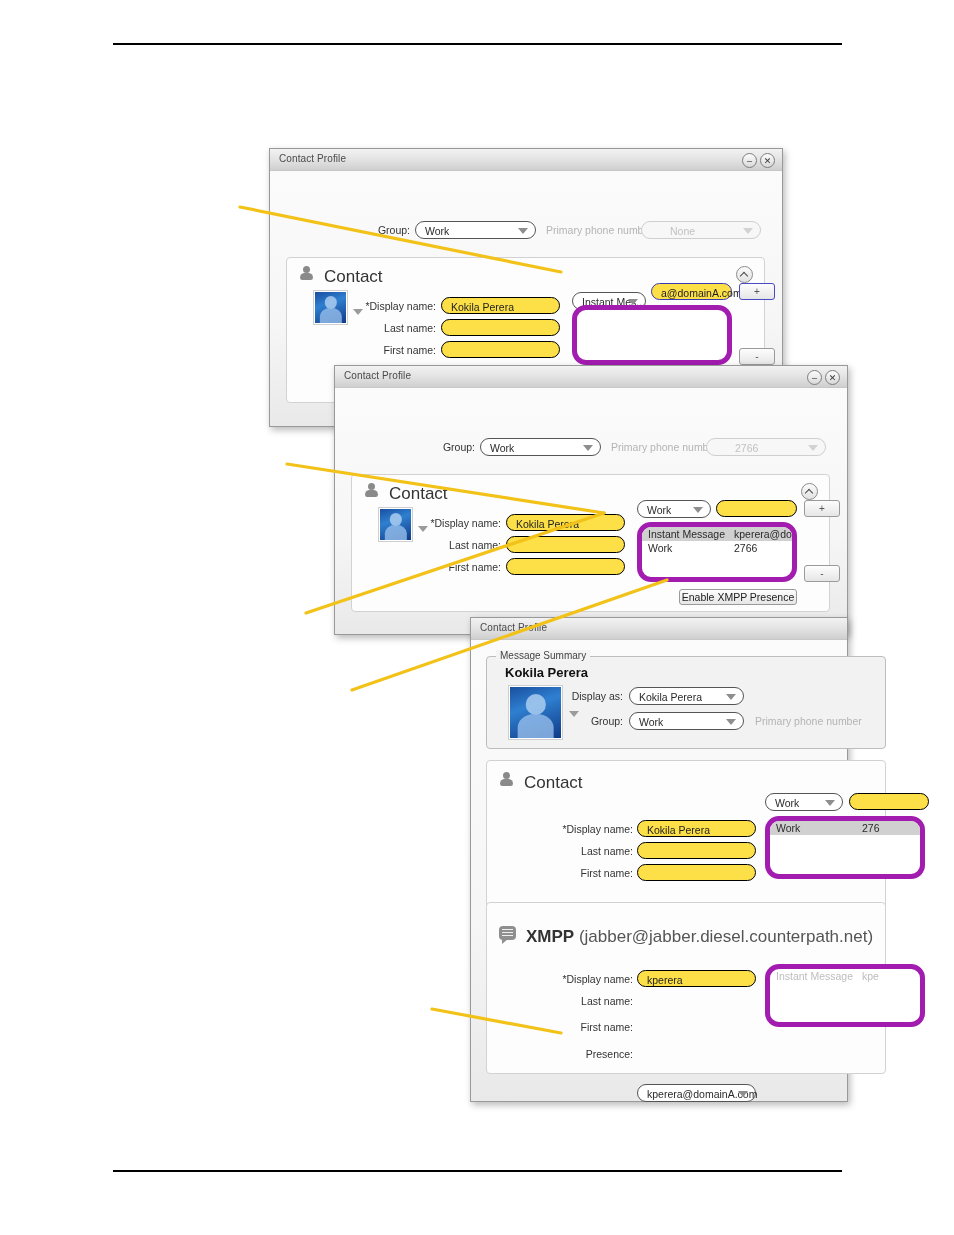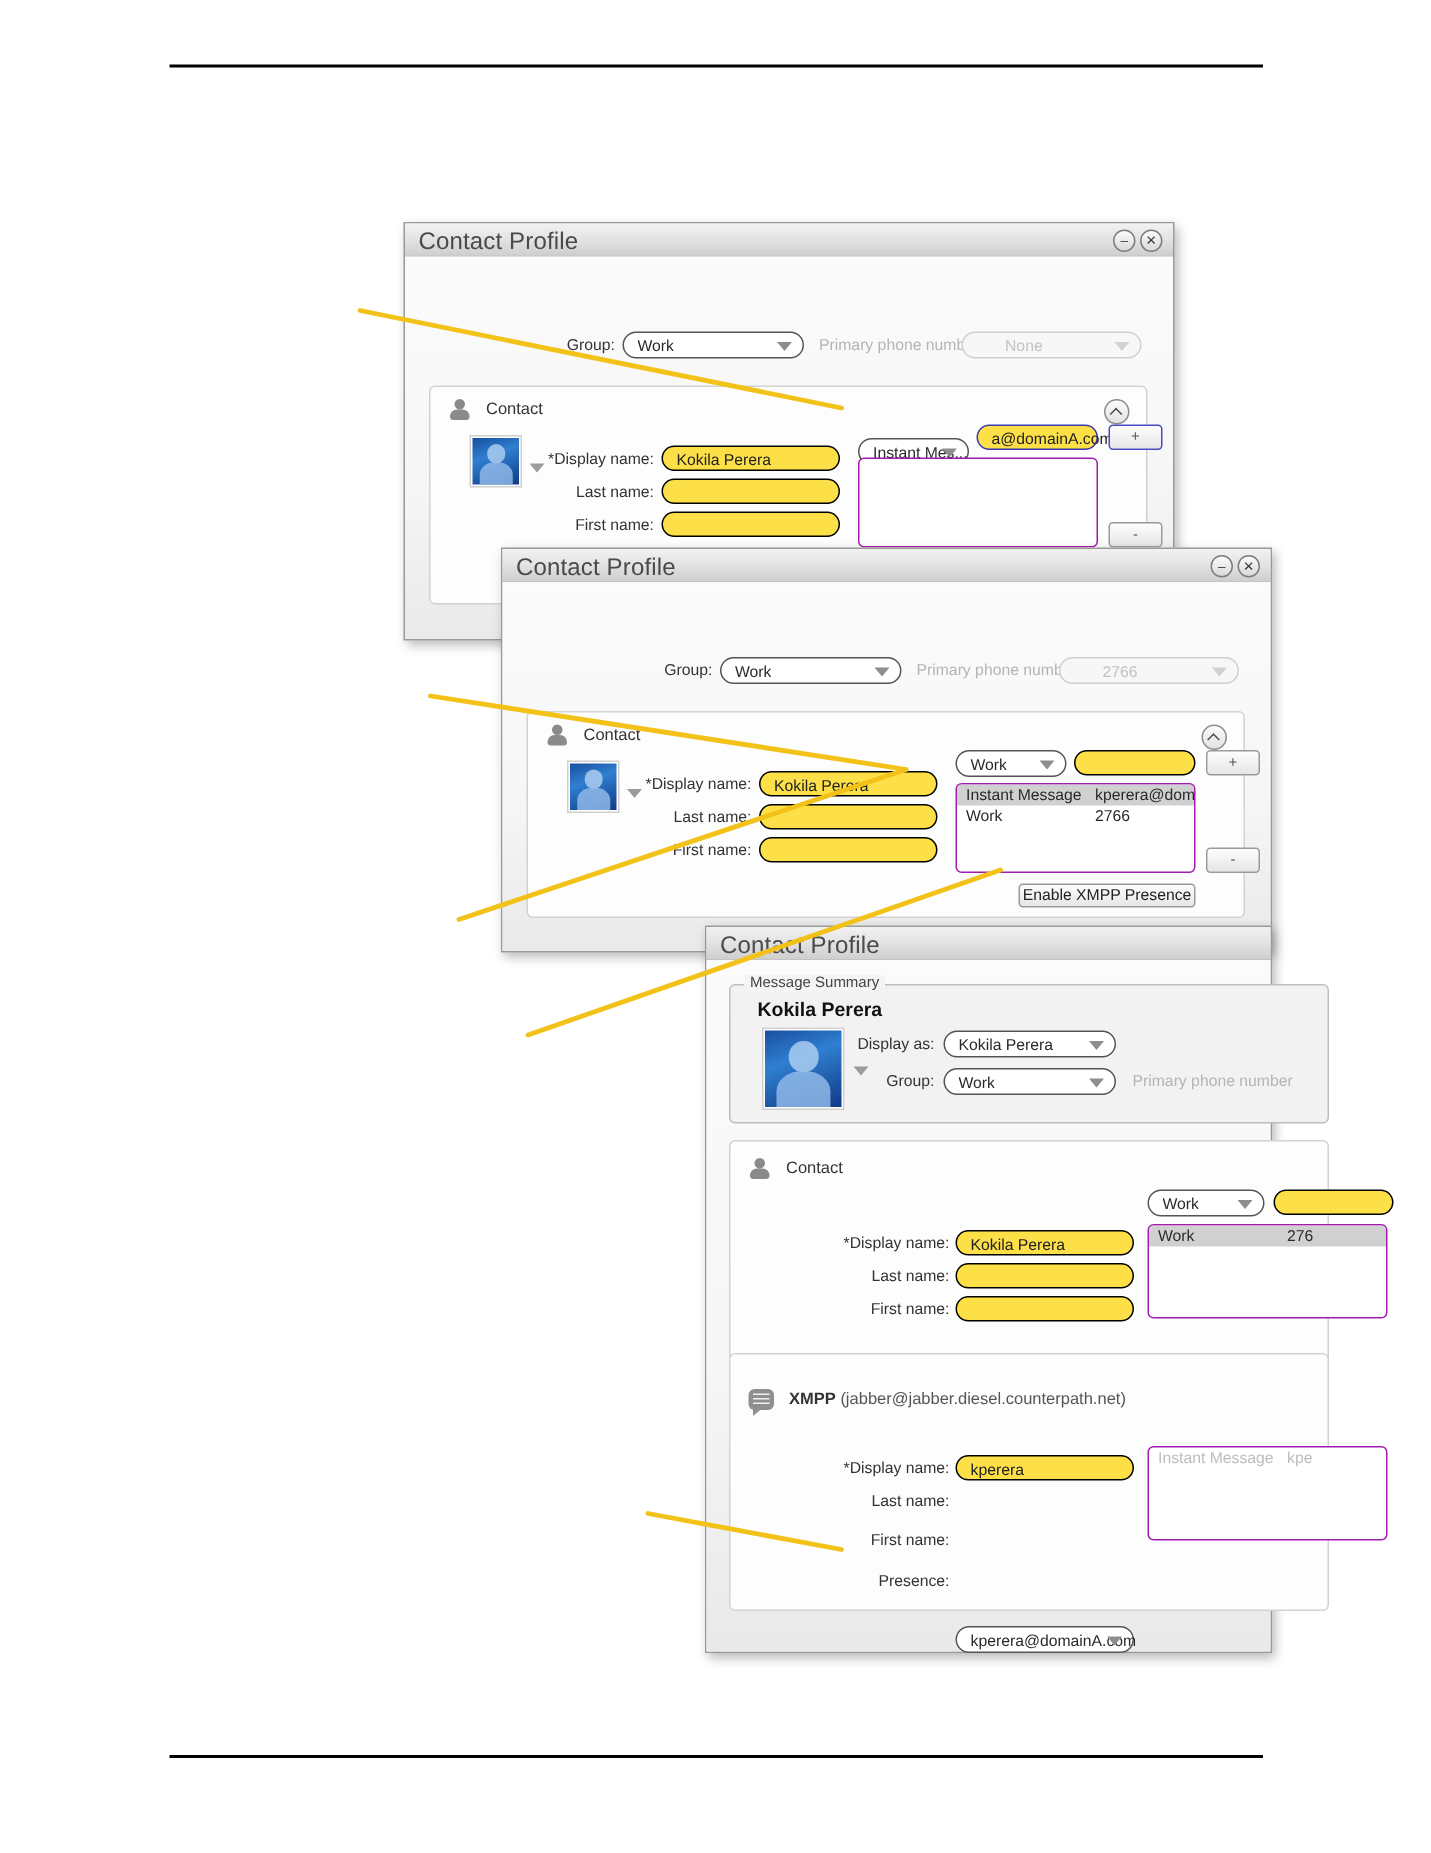--- a/index.html
+++ b/index.html
@@ -15,21 +15,21 @@
   .rule{position:absolute;left:113px;width:729px;height:2px;background:#000;}
   .rule.top{top:43px;}
   .rule.bottom{top:1170px;}
 
   
   .win{position:absolute;background:#f3f3f3;border:1px solid #999;
        box-shadow:2px 3px 7px rgba(0,0,0,.28);}
   .titlebar{height:22px;position:relative;
     background:linear-gradient(180deg,#f2f2f2 0%,#e4e4e4 45%,#cfcfcf 96%,#bcbcbc 100%);
     border-bottom:1px solid #a8a8a8;}
-  .titlebar .ttl{position:absolute;left:9px;top:4px;font-size:16px;color:#4a4a4a;
+  .titlebar .ttl{position:absolute;left:9px;top:4px;font-size:10px;color:#4a4a4a;
     letter-spacing:.1px;white-space:nowrap;}
   .wbtns{position:absolute;right:7px;top:4px;display:flex;gap:3px;}
   .wbtn{width:13px;height:13px;border-radius:50%;
     background:linear-gradient(180deg,#fcfcfc,#d9d9d9);
     border:1px solid #7d7d7d;position:relative;}
   .wbtn i{position:absolute;left:50%;top:50%;transform:translate(-50%,-50%);
     font-style:normal;font-size:9px;line-height:9px;color:#3a3a3a;}
   .wbody{position:absolute;left:0;right:0;top:22px;bottom:0;
     background:linear-gradient(180deg,#fbfbfb 0%,#f6f6f6 60%,#e9e9e9 100%);}
 
@@ -48,41 +48,41 @@
     border-left:5px solid transparent;border-right:5px solid transparent;
     border-top:6px solid #8e8e8e;}
   .combo.dim .arw{border-top-color:#d2d2d2;}
 
   .tfield{position:absolute;height:17px;border:1px solid #000000;border-radius:9px;
     background:#fde047;box-sizing:border-box;text-align:center;}
   .tfield.focus{border-color:#3a3ab0;}
   .tfield .tv{position:absolute;left:9px;top:2.5px;font-size:10.5px;color:#222;
     white-space:nowrap;overflow:hidden;}
 
-  .list{position:absolute;border:1px solid #a21caf;border-radius:4px;background:#fff;
+  .list{position:absolute;border:5px solid #a21caf;border-radius:14px;background:#fff;
     box-sizing:border-box;overflow:hidden;}
   .lrow{height:14px;position:relative;font-size:10.5px;color:#2a2a2a;}
   .lrow.sel{background:#d0d0d0;}
   .lrow .c1{position:absolute;left:6px;top:1px;white-space:nowrap;}
   .lrow .c2{position:absolute;left:92px;top:1px;white-space:nowrap;}
   .lrow.dim{color:#bdbdbd;}
 
   .pbtn{position:absolute;height:17px;box-sizing:border-box;border:1px solid #9a9a9a;
     border-radius:3px;background:linear-gradient(180deg,#fdfdfd,#e6e6e6);
     font-size:10px;color:#555;text-align:center;line-height:15px;}
   .pbtn.blue{border-color:#4a4ac4;}
   .pbtn.wide{font-size:10.5px;color:#222;line-height:15px;}
 
   .group{position:absolute;border:1px solid #d2d2d2;border-radius:4px;
     background:#fdfdfd;box-sizing:border-box;}
   .group.summary{background:#f2f2f2;border:1px solid #bdbdbd;}
   .glegend{position:absolute;top:-7px;left:9px;background:#f4f4f4;padding:0 4px;
     font-size:10px;color:#444;}
 
-  .sechead{position:absolute;font-size:11px;color:#333;}
+  .sechead{position:absolute;font-size:17px;color:#333;}
   .sechead b{font-weight:bold;}
   .secsub{font-weight:normal;color:#555;}
 
   
   .peric{position:absolute;width:13px;height:15px;}
   .peric::before{content:"";position:absolute;left:3px;top:0;width:7px;height:7px;
     border-radius:50%;background:#8a8a8a;}
   .peric::after{content:"";position:absolute;left:0;top:7px;width:13px;height:7px;
     border-radius:6px 6px 3px 3px;background:#8a8a8a;}
 

